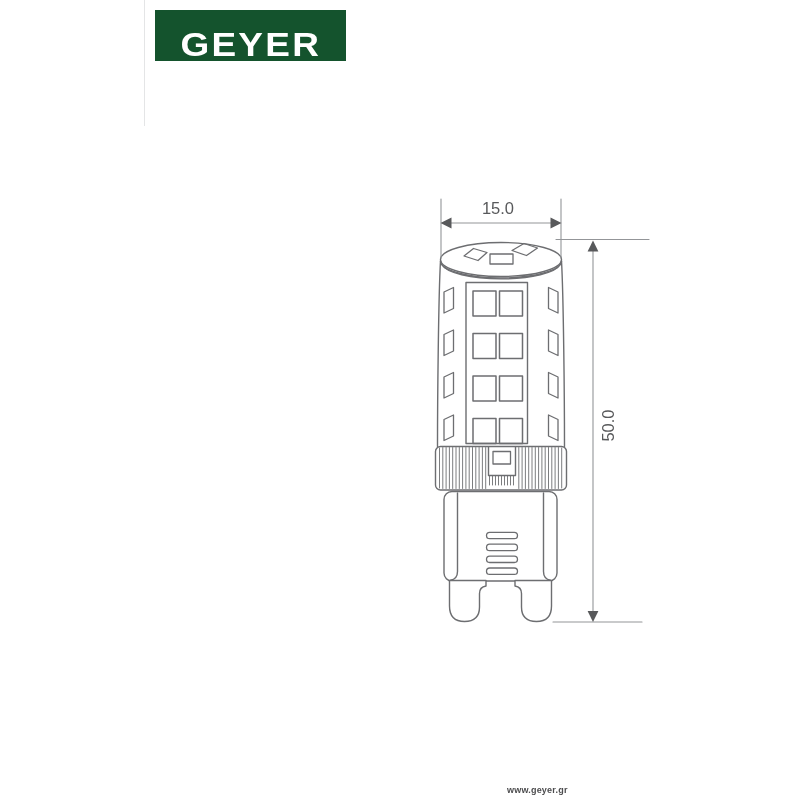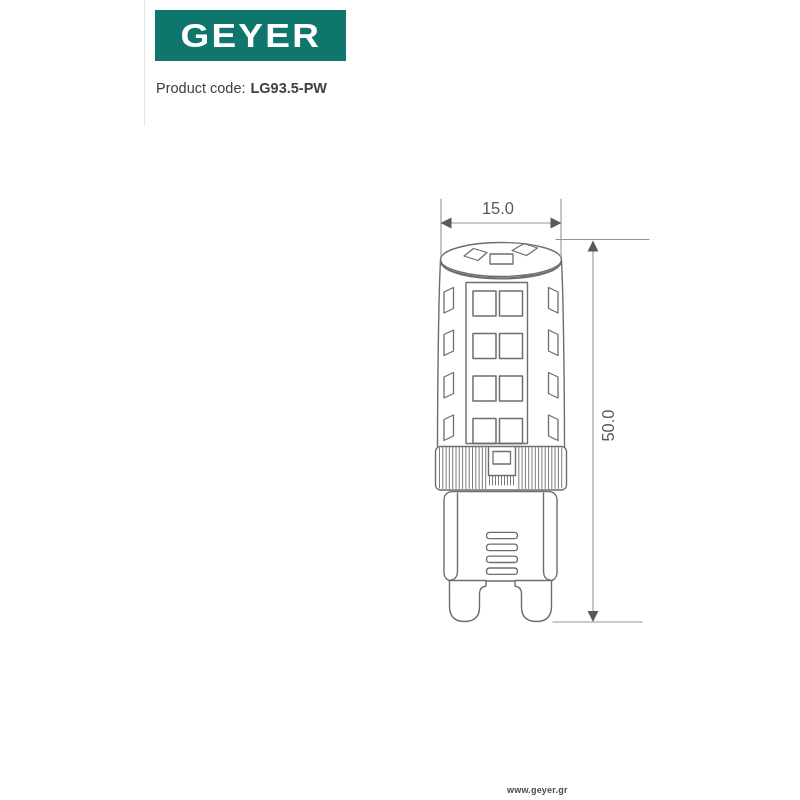--- a/index.html
+++ b/index.html
@@ -31,28 +31,25 @@
   .footer-url{
     position:absolute;left:507px;top:785px;font-size:9px;font-weight:bold;
     color:#4c4c4e;letter-spacing:0.2px;
   }
 </style>
 </head>
 <body>
 
 <div class="faint-rule"></div>
 
-<div class="logo-box" style="background:#0f766e;">
+<div class="logo-box" style="background:#14532d;align-items:flex-end;">
   <span class="logo-text">GEYER</span>
 </div>
 
 <div class="meta">
-  <div>
-    <span class="lbl">Product code:</span><span class="val">LG93.5-PW</span>
-  </div>
 </div>
 
 <svg class="drawing-svg" width="800" height="800" viewBox="0 0 800 800">
   <g fill="none" stroke="#6d6e71" stroke-width="1.4" stroke-linecap="round" stroke-linejoin="round">
 
     <g>
 
       <path d="M440.5 261 C438.5 295 437.5 400 437.5 446.5"></path>
       <path d="M561.5 261 C563.5 295 564.5 400 564.5 446.5"></path>
 

